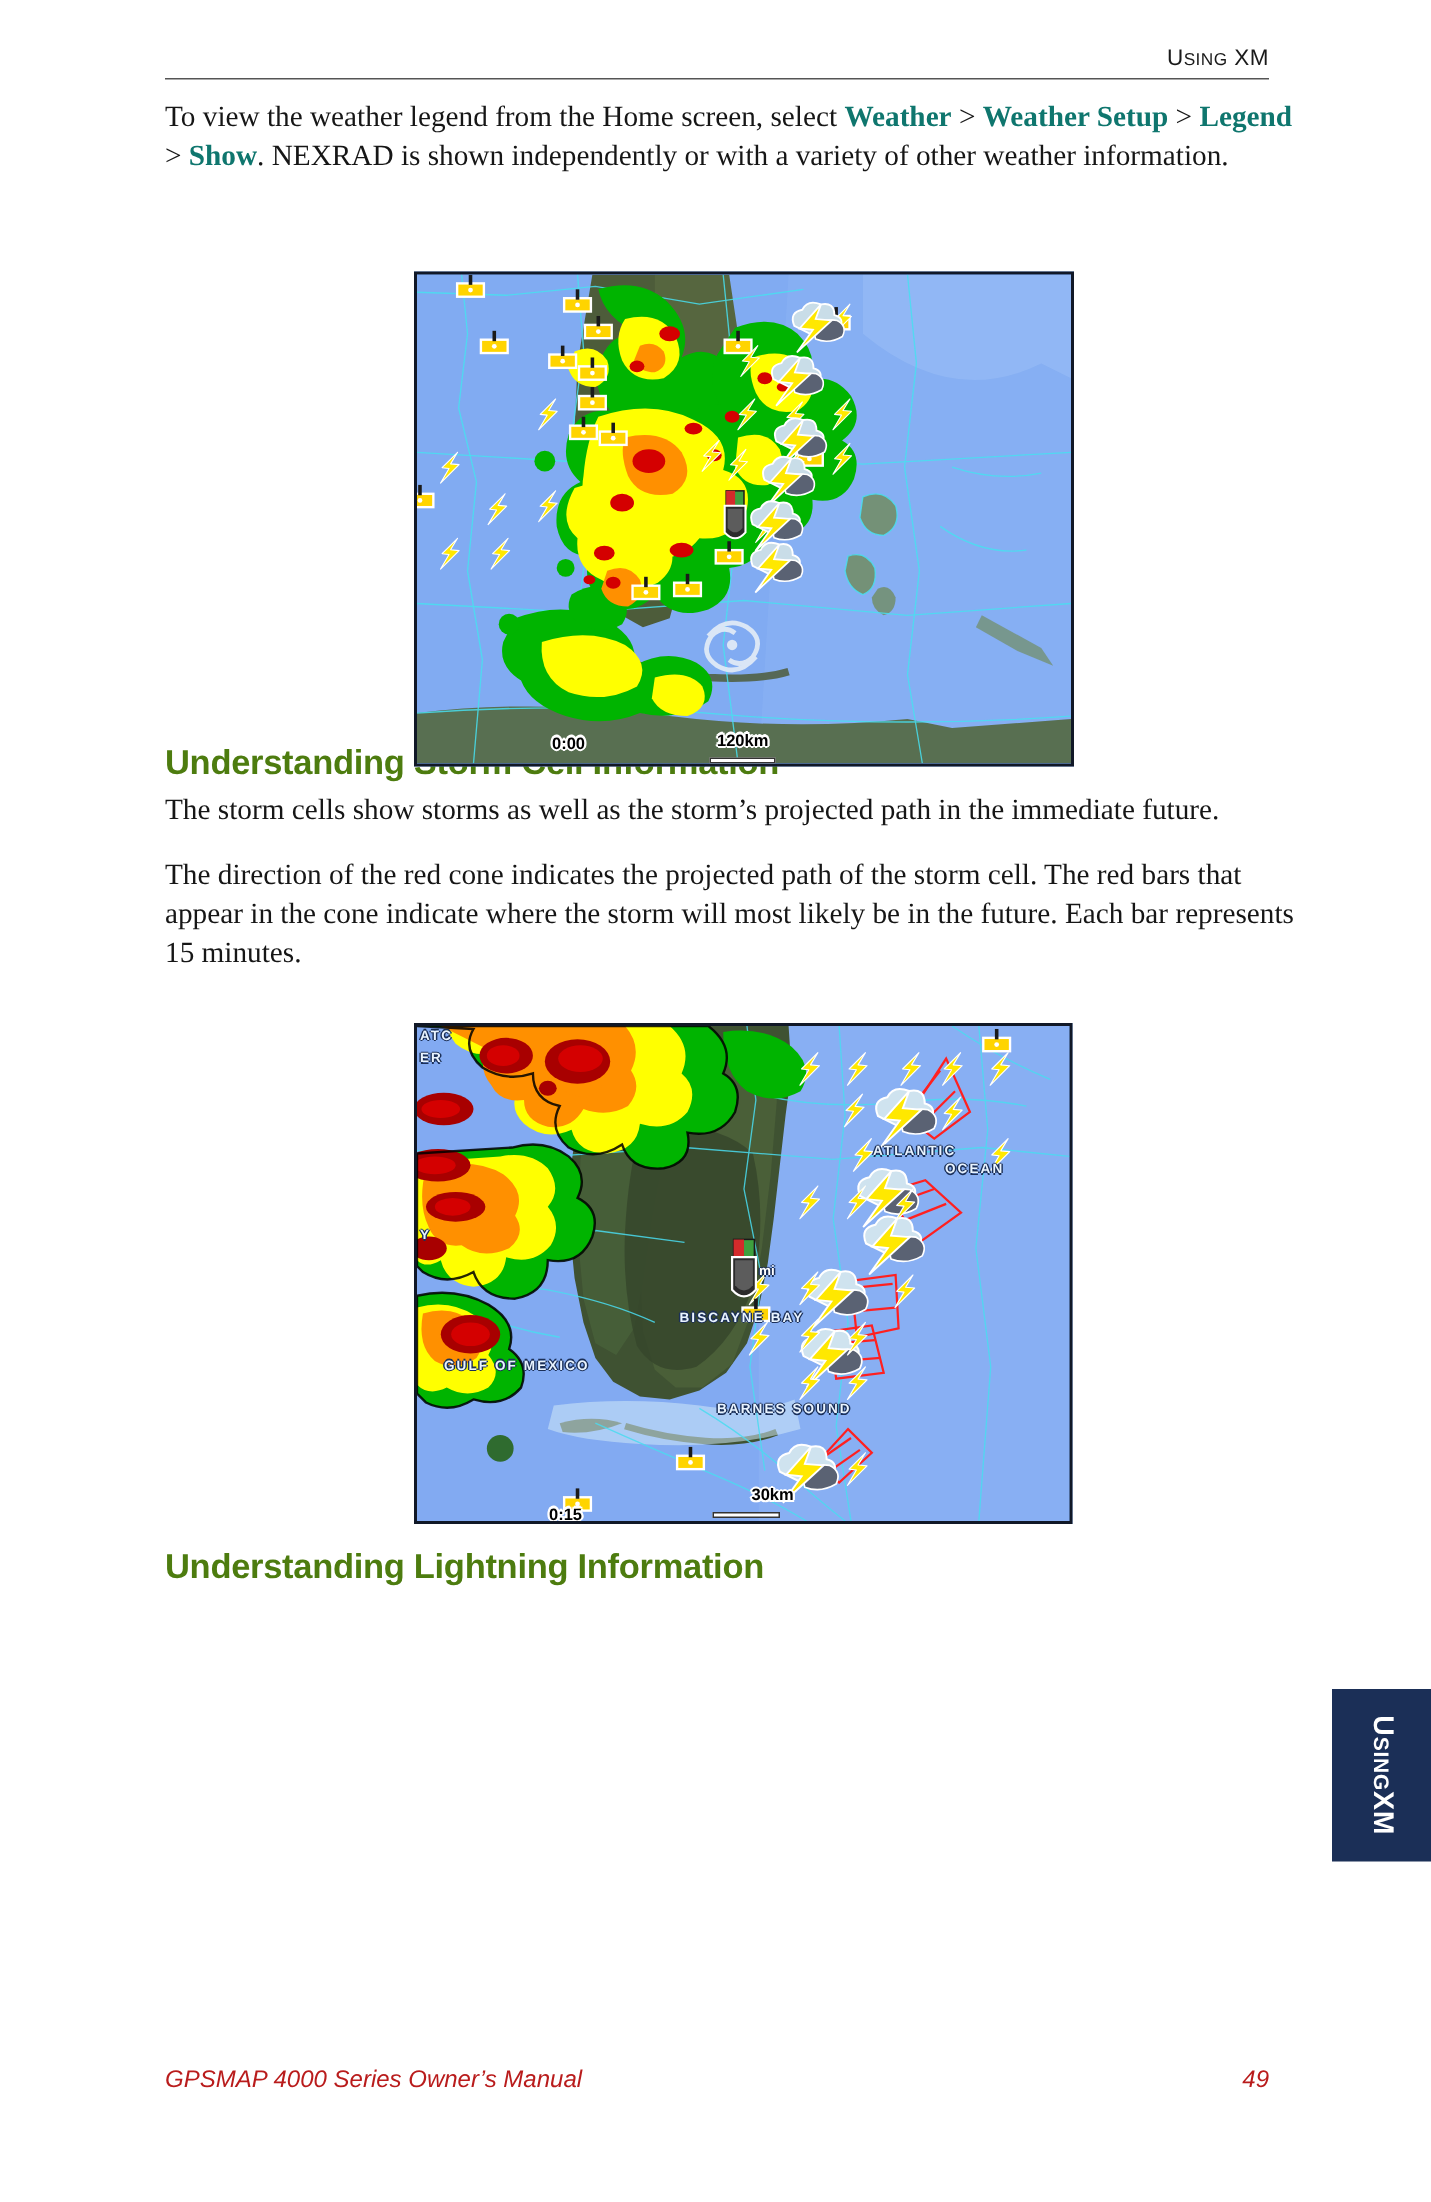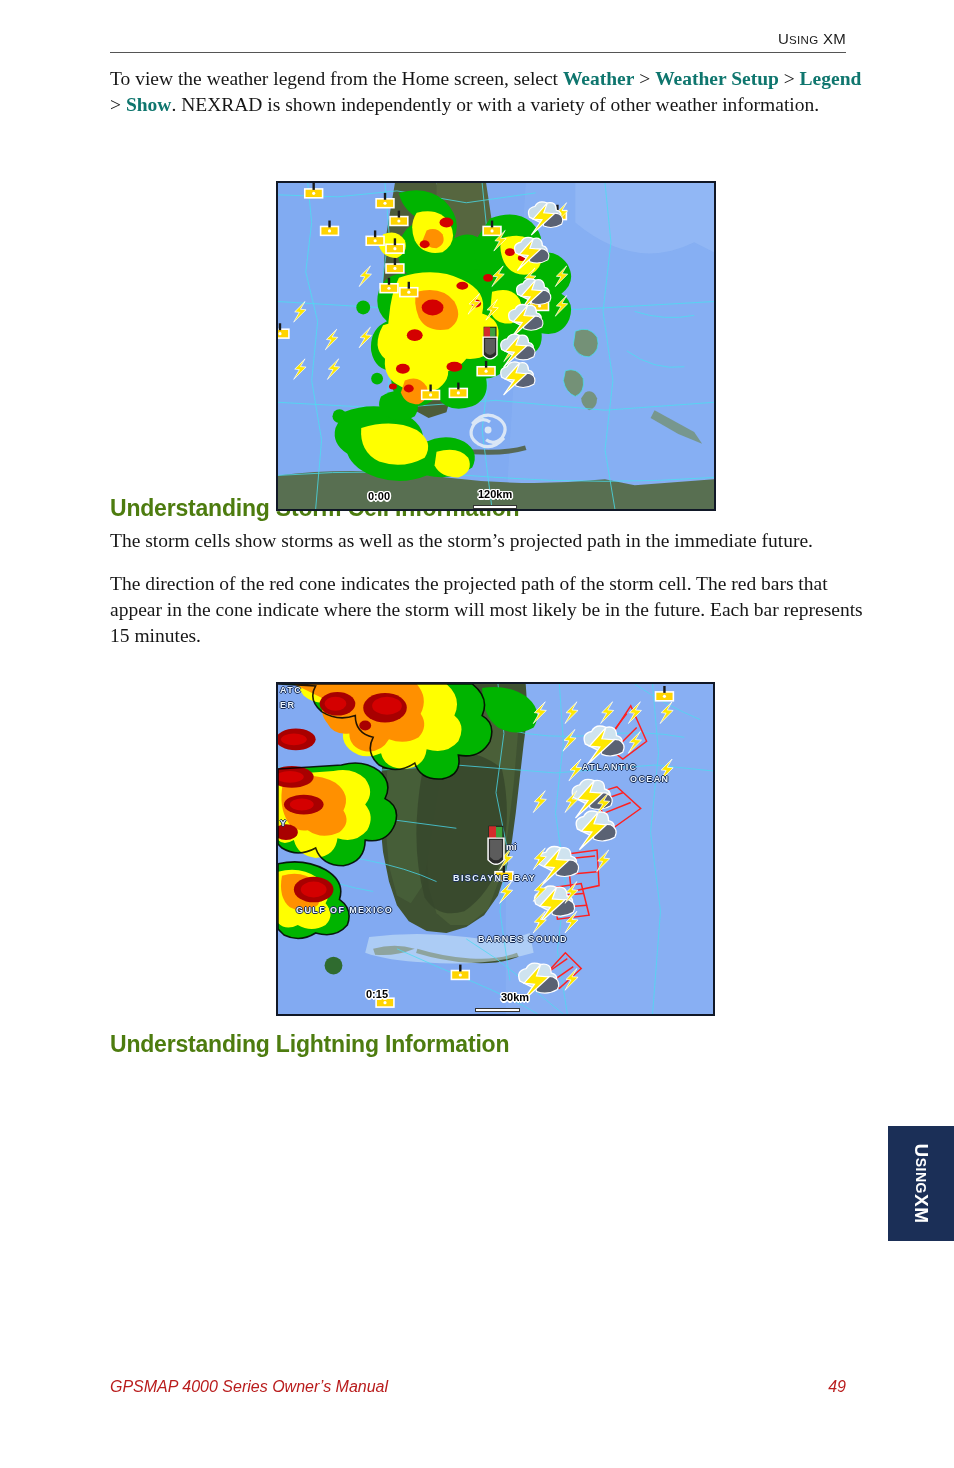--- a/index.html
+++ b/index.html
@@ -672,21 +672,21 @@
   <div class="map-label" style="left:304px; top:78px;">ATLANTIC</div>
   <div class="map-label" style="left:312px; top:90px;padding-left:40px;">OCEAN</div>
   <div class="map-label" style="left:175px; top:189px;">BISCAYNE BAY</div>
   <div class="map-label" style="left:18px; top:221px;">GULF OF MEXICO</div>
   <div class="map-label" style="left:155px; top:250px;margin-left:45px;">BARNES SOUND</div>
   <div class="map-label" style="left:2px; top:1px;">ATC</div>
   <div class="map-label" style="left:2px; top:16px;">ER</div>
   <div class="map-label" style="left:2px; top:134px;">Y</div>
   <div class="map-label" style="left:228px; top:158px; color:#ffffff; letter-spacing:0;">mi</div>
 
-  <div class="map-osd" style="left:88px; top:304px;">0:15</div>
+  <div class="map-osd" style="left:88px; top:320px;">0:15</div>
   <div class="map-osd" style="left:195px; top:307px;margin-left:28px;">30km</div>
   <div class="scalebar-line" style="left:197px; top:324px; width:45px;"></div>
 </div>
 
 <div class="side-tab">
   <div class="side-tab-text">
       <span>U</span>
       <span class="sc">SING</span>
       <span> XM</span>
     </div>

